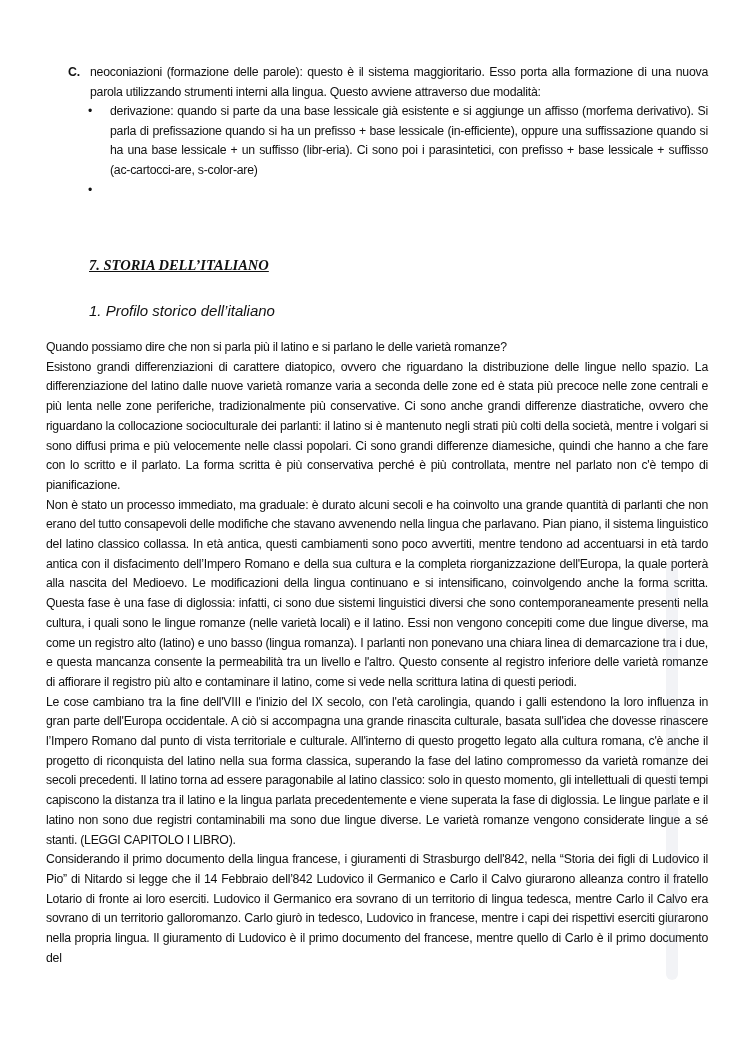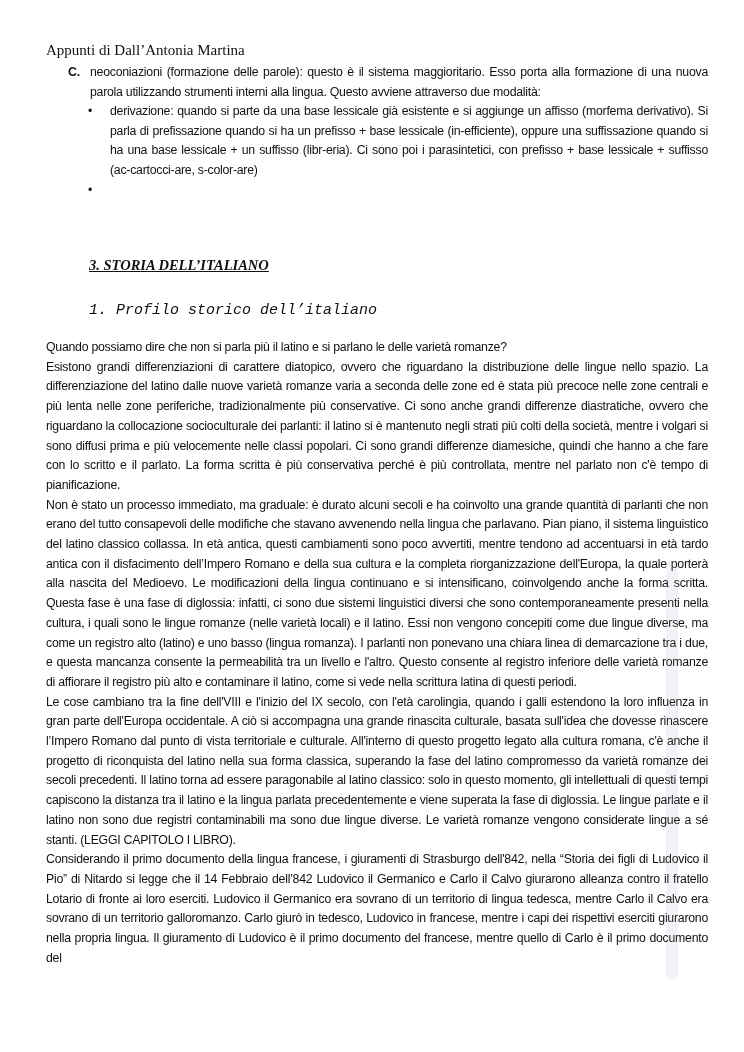--- a/index.html
+++ b/index.html
@@ -8,48 +8,47 @@
     .header { position: absolute; left: 46px; top: 42px; font-family: "Liberation Serif", serif; font-size: 15px; }
     .sans { font-family: "Liberation Sans", sans-serif; font-size: 12.3px; line-height: 19.7px; letter-spacing: -0.25px; }
     .just { text-align: justify; text-align-last: left; }
     .c-item { position: absolute; left: 68px; top: 63px; width: 640px; }
     .c-marker { position: absolute; left: 0; top: 0; font-weight: bold; }
     .c-text { position: absolute; left: 22px; top: 0; width: 618px; }
     .bullets { position: absolute; left: 88px; top: 102px; width: 620px; }
     .bullet { position: relative; padding-left: 22px; }
     .bullet-dot { position: absolute; left: 0; top: 0; }
     .h2 { position: absolute; left: 89px; top: 257px; font-family: "Liberation Serif", serif; font-weight: bold; font-style: italic; font-size: 14.5px; text-decoration: underline; }
-    .h3 { position: absolute; left: 89px; top: 302px; font-family: Liberation Mono, monospace; font-style: italic; font-size: 15px; }
+    .h3 { position: absolute; left: 89px; top: 302px; font-family: Liberation Sans, sans-serif; font-style: italic; font-size: 15px; }
     .body { position: absolute; left: 46px; top: 338px; width: 662px; }
     .body p { margin: 0; }
     .watermark { position: absolute; left: 652px; top: 560px; width: 40px; height: 420px; opacity: 0.12; }
   </style>
 </head>
 <body>
 
 <div class="page">
 
-  <div class="header">Appunti di Dall’Antonia Martina</div>
 
   <div class="c-item sans">
     <span class="c-marker">C.</span>
     <div class="c-text just">neoconiazioni (formazione delle parole): questo è il sistema maggioritario. Esso porta alla formazione di una nuova parola utilizzando strumenti interni alla lingua. Questo avviene attraverso due modalità:</div>
   </div>
 
   <div class="bullets sans">
     <div class="bullet just">
       <span class="bullet-dot">•</span>
       <span>derivazione: quando si parte da una base lessicale già esistente e si aggiunge un affisso (morfema derivativo). Si parla di prefissazione quando si ha un prefisso + base lessicale (in-efficiente), oppure una suffissazione quando si ha una base lessicale + un suffisso (libr-eria). Ci sono poi i parasintetici, con prefisso + base lessicale + suffisso (ac-cartocci-are, s-color-are)</span>
     </div>
     <div class="bullet just">
       <span class="bullet-dot">•</span>
     </div>
   </div>
 
-  <div class="h2">3. STORIA DELL’ITALIANO</div>
+  <div class="h2">7. STORIA DELL’ITALIANO</div>
   <div class="h3">1. Profilo storico dell’italiano</div>
 
   <div class="body sans">
     <p class="just">Quando possiamo dire che non si parla più il latino e si parlano le delle varietà romanze?</p>
     <p class="just">Esistono grandi differenziazioni di carattere diatopico, ovvero che riguardano la distribuzione delle lingue nello spazio. La differenziazione del latino dalle nuove varietà romanze varia a seconda delle zone ed è stata più precoce nelle zone centrali e più lenta nelle zone periferiche, tradizionalmente più conservative. Ci sono anche grandi differenze diastratiche, ovvero che riguardano la collocazione socioculturale dei parlanti: il latino si è mantenuto negli strati più colti della società, mentre i volgari si sono diffusi prima e più velocemente nelle classi popolari. Ci sono grandi differenze diamesiche, quindi che hanno a che fare con lo scritto e il parlato. La forma scritta è più conservativa perché è più controllata, mentre nel parlato non c'è tempo di pianificazione.</p>
     <p class="just">Non è stato un processo immediato, ma graduale: è durato alcuni secoli e ha coinvolto una grande quantità di parlanti che non erano del tutto consapevoli delle modifiche che stavano avvenendo nella lingua che parlavano. Pian piano, il sistema linguistico del latino classico collassa. In età antica, questi cambiamenti sono poco avvertiti, mentre tendono ad accentuarsi in età tardo antica con il disfacimento dell’Impero Romano e della sua cultura e la completa riorganizzazione dell'Europa, la quale porterà alla nascita del Medioevo. Le modificazioni della lingua continuano e si intensificano, coinvolgendo anche la forma scritta. Questa fase è una fase di diglossia: infatti, ci sono due sistemi linguistici diversi che sono contemporaneamente presenti nella cultura, i quali sono le lingue romanze (nelle varietà locali) e il latino. Essi non vengono concepiti come due lingue diverse, ma come un registro alto (latino) e uno basso (lingua romanza). I parlanti non ponevano una chiara linea di demarcazione tra i due, e questa mancanza consente la permeabilità tra un livello e l'altro. Questo consente al registro inferiore delle varietà romanze di affiorare il registro più alto e contaminare il latino, come si vede nella scrittura latina di questi periodi.</p>
     <p class="just">Le cose cambiano tra la fine dell'VIII e l'inizio del IX secolo, con l'età carolingia, quando i galli estendono la loro influenza in gran parte dell'Europa occidentale. A ciò si accompagna una grande rinascita culturale, basata sull'idea che dovesse rinascere l’Impero Romano dal punto di vista territoriale e culturale. All'interno di questo progetto legato alla cultura romana, c'è anche il progetto di riconquista del latino nella sua forma classica, superando la fase del latino compromesso da varietà romanze dei secoli precedenti. Il latino torna ad essere paragonabile al latino classico: solo in questo momento, gli intellettuali di questi tempi capiscono la distanza tra il latino e la lingua parlata precedentemente e viene superata la fase di diglossia. Le lingue parlate e il latino non sono due registri contaminabili ma sono due lingue diverse. Le varietà romanze vengono considerate lingue a sé stanti. (LEGGI CAPITOLO I LIBRO).</p>
     <p class="just">Considerando il primo documento della lingua francese, i giuramenti di Strasburgo dell'842, nella “Storia dei figli di Ludovico il Pio” di Nitardo si legge che il 14 Febbraio dell’842 Ludovico il Germanico e Carlo il Calvo giurarono alleanza contro il fratello Lotario di fronte ai loro eserciti. Ludovico il Germanico era sovrano di un territorio di lingua tedesca, mentre Carlo il Calvo era sovrano di un territorio galloromanzo. Carlo giurò in tedesco, Ludovico in francese, mentre i capi dei rispettivi eserciti giurarono nella propria lingua. Il giuramento di Ludovico è il primo documento del francese, mentre quello di Carlo è il primo documento del</p>
   </div>
 

